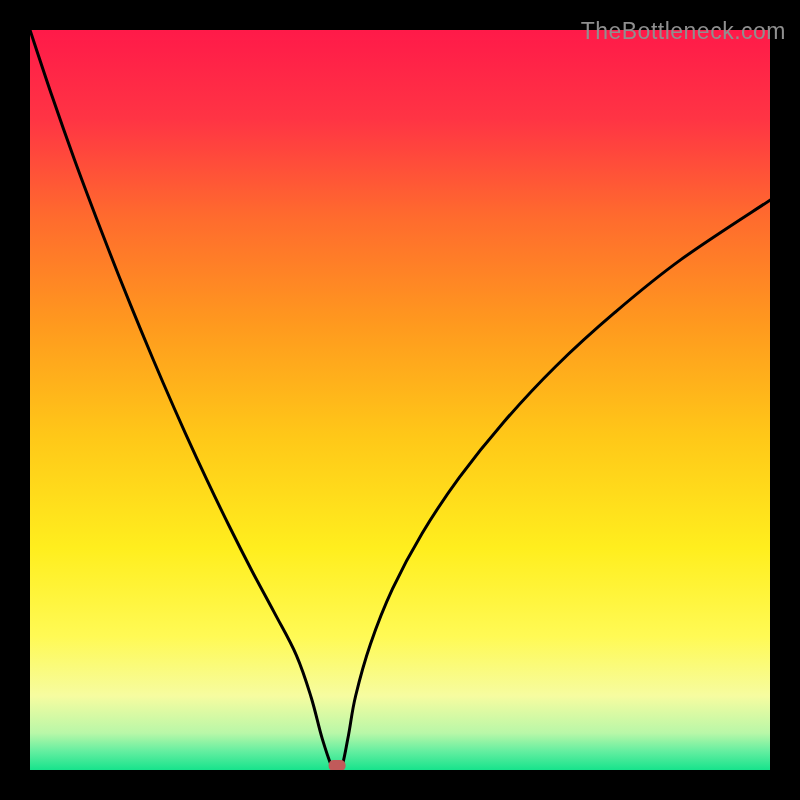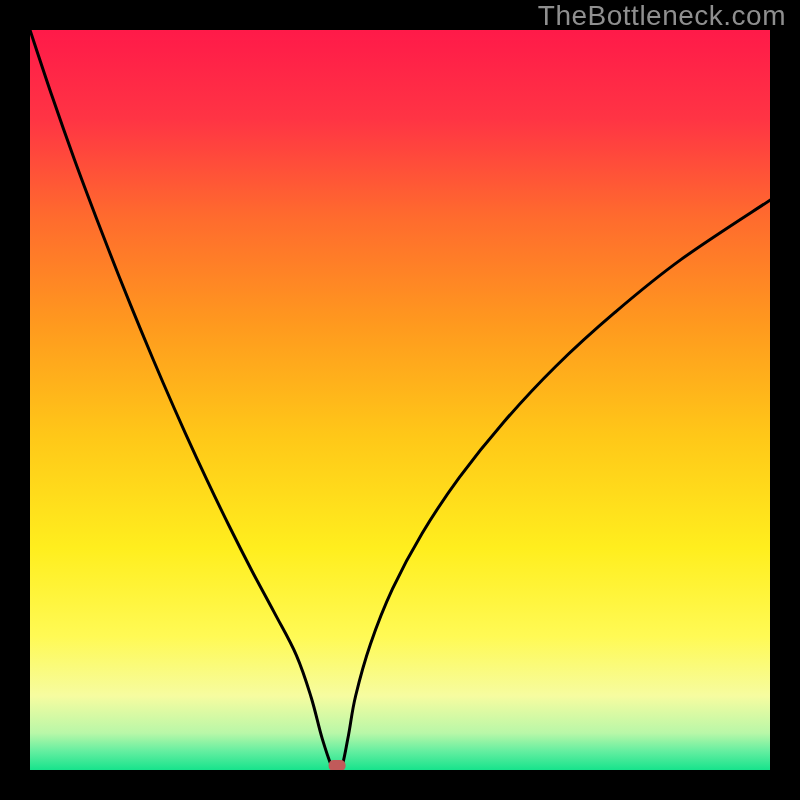--- a/index.html
+++ b/index.html
@@ -12,24 +12,24 @@
     font-family: Arial, Helvetica, sans-serif;
   }
   .outer {
     position: relative;
     width: 800px;
     height: 800px;
     background: #000;
   }
   .watermark {
     position: absolute;
-    top: 0;
+    top: 18px;
     right: 14px;
     color: #8f8f8f;
-    font-size: 28px;
+    font-size: 23px;
     font-weight: 500;
     letter-spacing: 0.5px;
     z-index: 5;
   }
   .plot-wrap {
     position: absolute;
     left: 30px;
     top: 30px;
     width: 740px;
     height: 740px;

